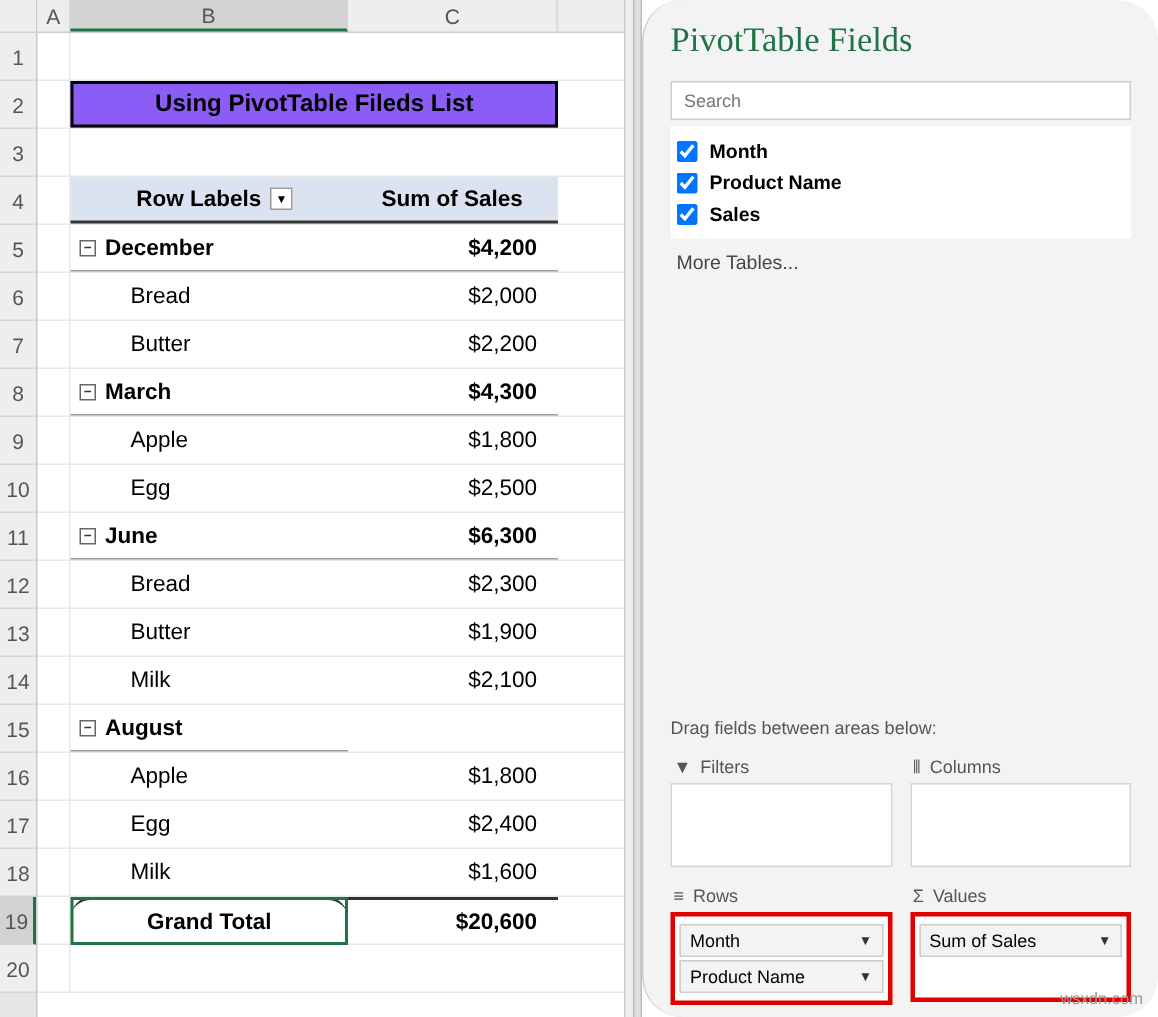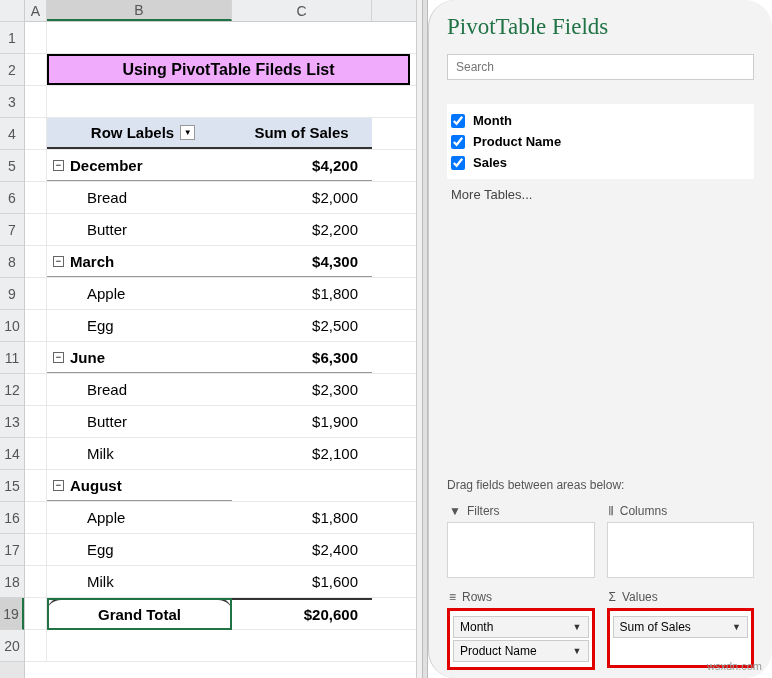--- a/index.html
+++ b/index.html
@@ -11,38 +11,38 @@
 .gridwrap { flex: 1; position: relative; }
 .colhdrs { display: flex; height: 22px; background:#eceef0; border-bottom:1px solid #ccc;}
 .colhdrs div { display:flex; align-items:center; justify-content:center; font-size:14px; color:#555; border-right:1px solid #d4d4d4;}
 .colA { width: 22px; } .colB { width: 185px; } .colC { width: 140px; }
 .colB.sel { background:#d2d2d2; border-bottom:2px solid #217346;}
 .rows { position: relative; }
 .row { display:flex; height:32px; border-bottom:1px solid #e8e8e8;}
 .row .cA { width:22px; border-right:1px solid #e8e8e8; }
 .row .cB { width:185px; display:flex; align-items:center; padding:0 6px;}
 .row .cC { width:140px; display:flex; align-items:center; justify-content:flex-end; padding:0 14px; }
-.title-row .merged { width:363px; display:flex; align-items:center; justify-content:center; background:#f0abfc; border:2px solid #000; font-weight:bold; font-size:16px;}
+.title-row .merged { width:325px; display:flex; align-items:center; justify-content:center; background:#8b5cf6; border:2px solid #000; font-weight:bold; font-size:16px;}
 .hdr-row .cB, .hdr-row .cC { background:#dce3f0; font-weight:bold; font-size:15px; border-bottom:2px solid #333; justify-content:center;padding-left:13px;}
 .hdr-row .cB{justify-content:center;}
 .filterbtn { width:15px;height:15px;border:1px solid #999;background:#fff;display:inline-flex;align-items:center;justify-content:center;font-size:8px;margin-left:6px;}
 .month-row .cB, .month-row .cC { font-weight:bold; font-size:15px; border-bottom:1px solid #999;}
 .collapse { width:11px;height:11px;border:1px solid #666;display:inline-flex;align-items:center;justify-content:center;font-size:9px;line-height:1;margin-right:6px;color:#333;background:#fff;}
 .item-row .cB { padding-left:40px; font-size:15px;}
 .item-row .cC { font-size:15px;}
 .gt-row .cB, .gt-row .cC { font-weight:bold; font-size:15px; border-top:2px solid #333;}
 .gt-row .cB { justify-content:center;border-radius:14px;}
 .selbox { position:absolute; border:2px solid #217346; pointer-events:none;}
 .rownums .r19 { background:#d2d2d2; border-right:2px solid #217346;}
 .edgeR { position:absolute; right:0; top:0; bottom:0; width:6px; background:#f0f0f0; border-left:1px solid #ccc;}
 
 .pane { flex:1; background:#f3f3f3; border-left:1px solid #ccc; padding:14px 18px 8px 18px; display:flex; flex-direction:column; position:relative;border-radius:27px;}
 .pane h2 { font-weight:normal; font-size:23px; color:#217346; margin-bottom:14px; font-family:'Segoe UI Light','Segoe UI';}
 .pane .sub { font-size:12px; color:#555; margin-bottom:8px;}
-.searchbox { width:100%; border:1px solid #ccc; background:#fff; padding:5px 8px; font-size:12px; color:#3b82f6; margin-bottom:24px;}
+.searchbox { width:100%; border:1px solid #ccc; background:#fff; padding:5px 8px; font-size:12px; color:#3b82f6; margin-bottom:4px;}
 .fieldlist { background:#fff; border:none; padding:6px 0;}
 .fieldlist label { display:flex; align-items:center; gap:8px; padding:3px 4px; font-size:13px;}
 .fieldlist input { width:14px; height:14px;}
 .fieldlist .bold { font-weight:bold;}
 .moretables { font-size:13px; color:#444; padding:8px 4px;}
 .dragtxt { font-size:12px; color:#555; margin:12px 0 8px;}
 .areas { display:grid; grid-template-columns:1fr 1fr; gap:8px 12px; }
 .areabox { display:flex; flex-direction:column;}
 .areahdr { display:flex; align-items:center; gap:6px; font-size:12px; color:#555; padding:4px 2px;}
 .areabody { background:#fff; border:1px solid #d4d4d4; min-height:56px; padding:3px;}

